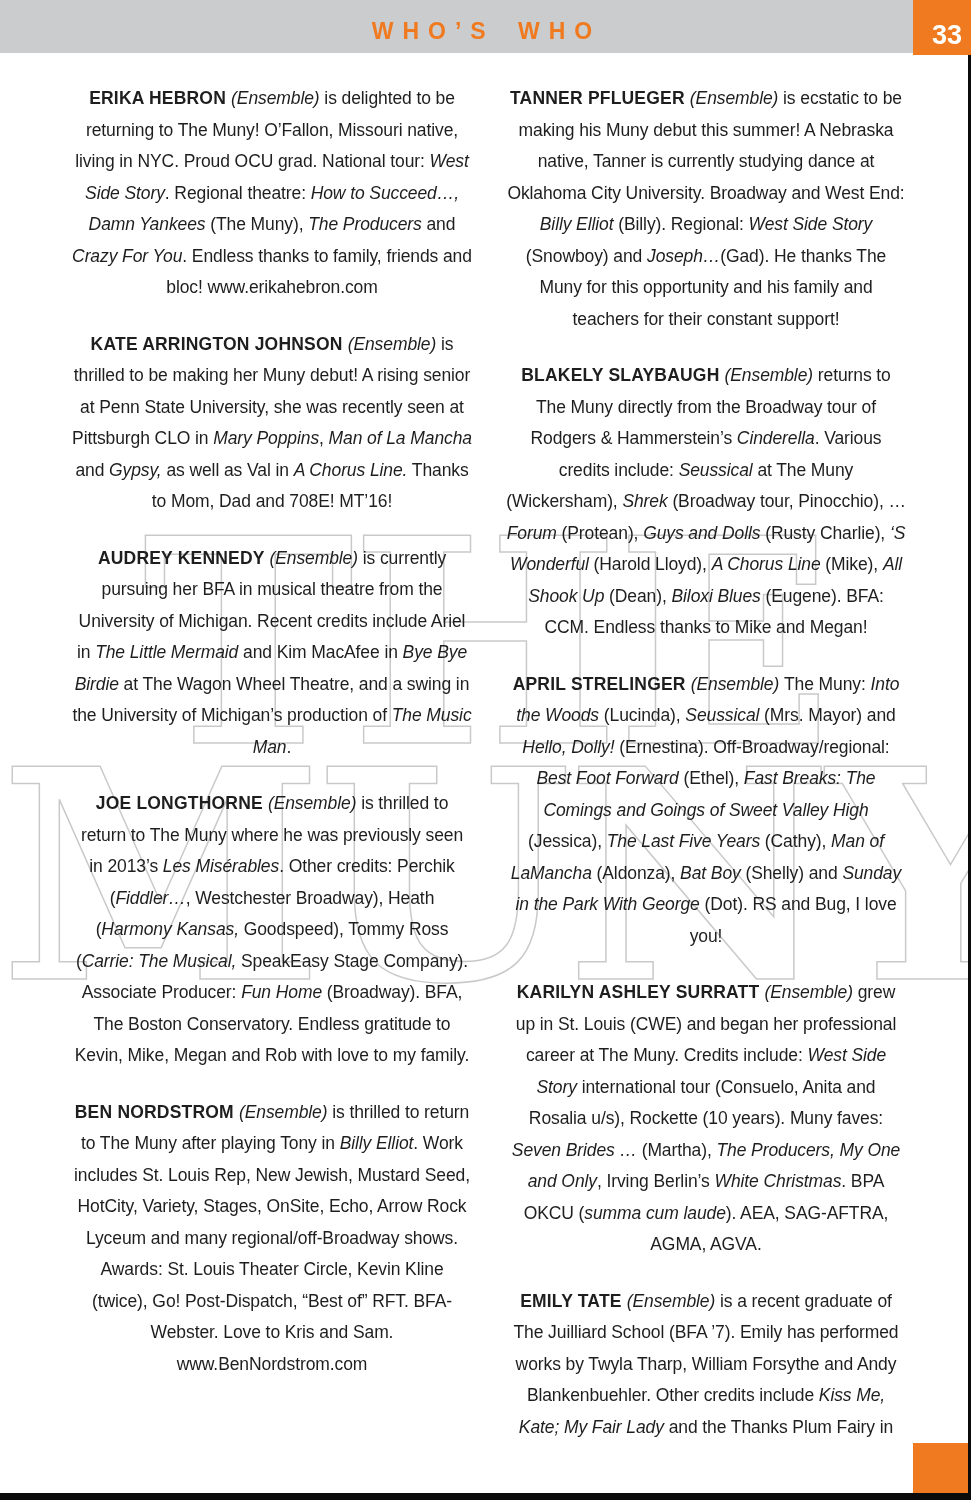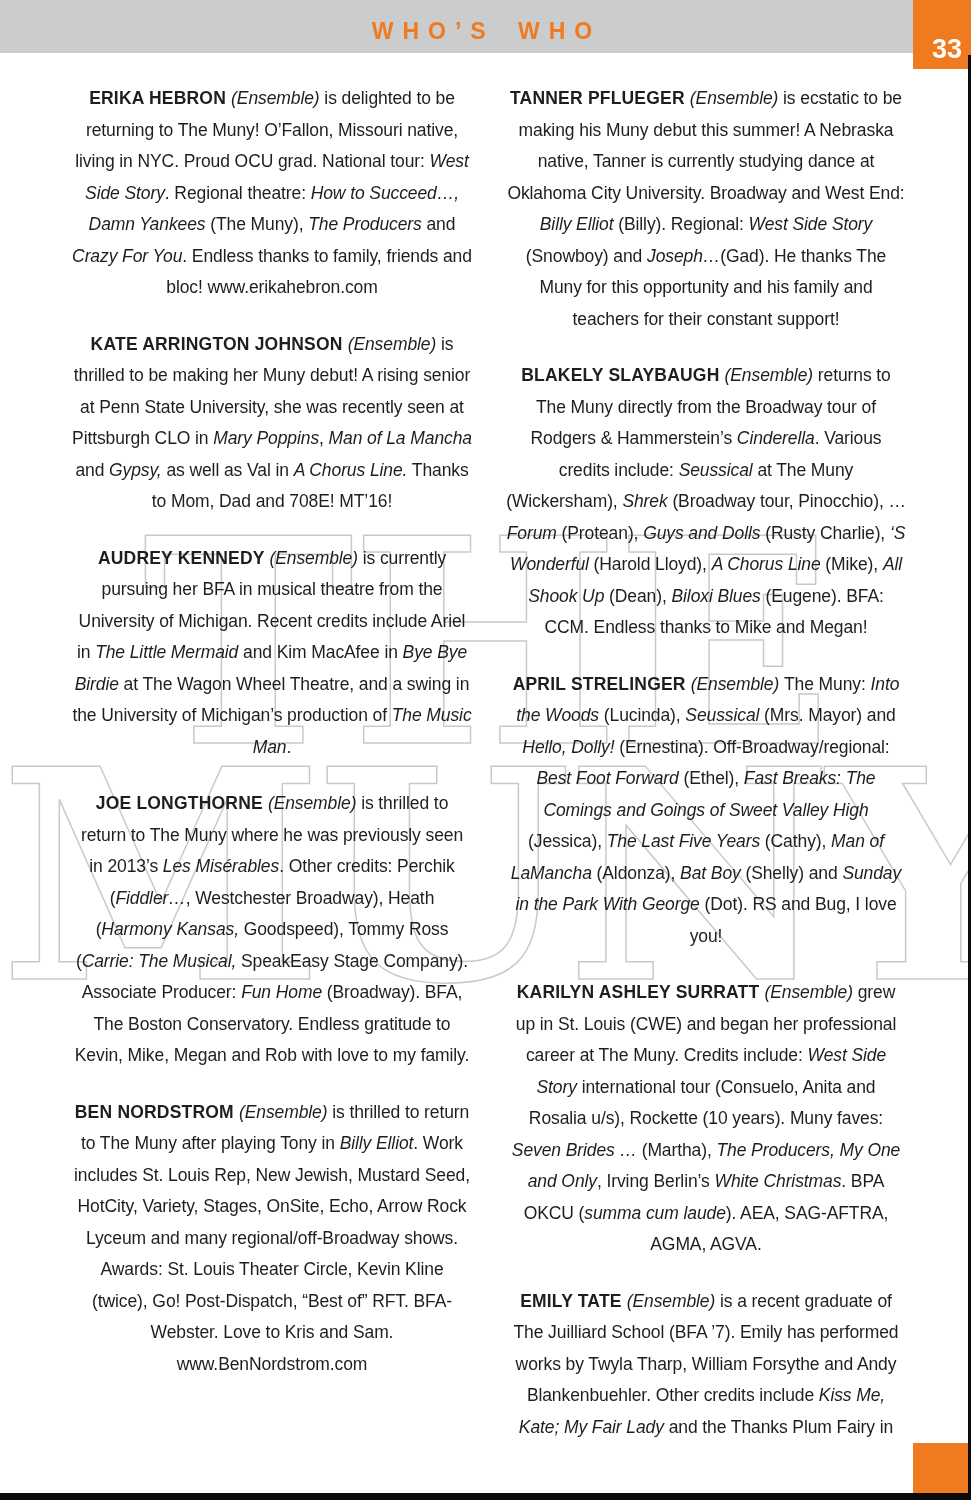--- a/index.html
+++ b/index.html
@@ -27,21 +27,21 @@
   .page-title{
     position:absolute;left:0;top:0;width:913px;height:62px;
     display:flex;align-items:center;justify-content:center;
     font-size:23px;font-weight:bold;
     letter-spacing:9px;word-spacing:8px;
     color:var(--orange);
     padding-left:60px; 
   }
   .page-number-box{
     position:absolute;right:0;top:0;
-    width:58px;height:69px;
+    width:58px;height:55px;
     background:var(--orange);
     display:flex;align-items:flex-end;justify-content:flex-end;
     padding:0 9px 6px 0;
   }
   .page-number{
     color:#ffffff;font-size:27px;font-weight:bold;line-height:1;
   }
   
   .right-border{
     position:absolute;right:0;top:55px;bottom:0;width:3px;background:#0b0b0b;

